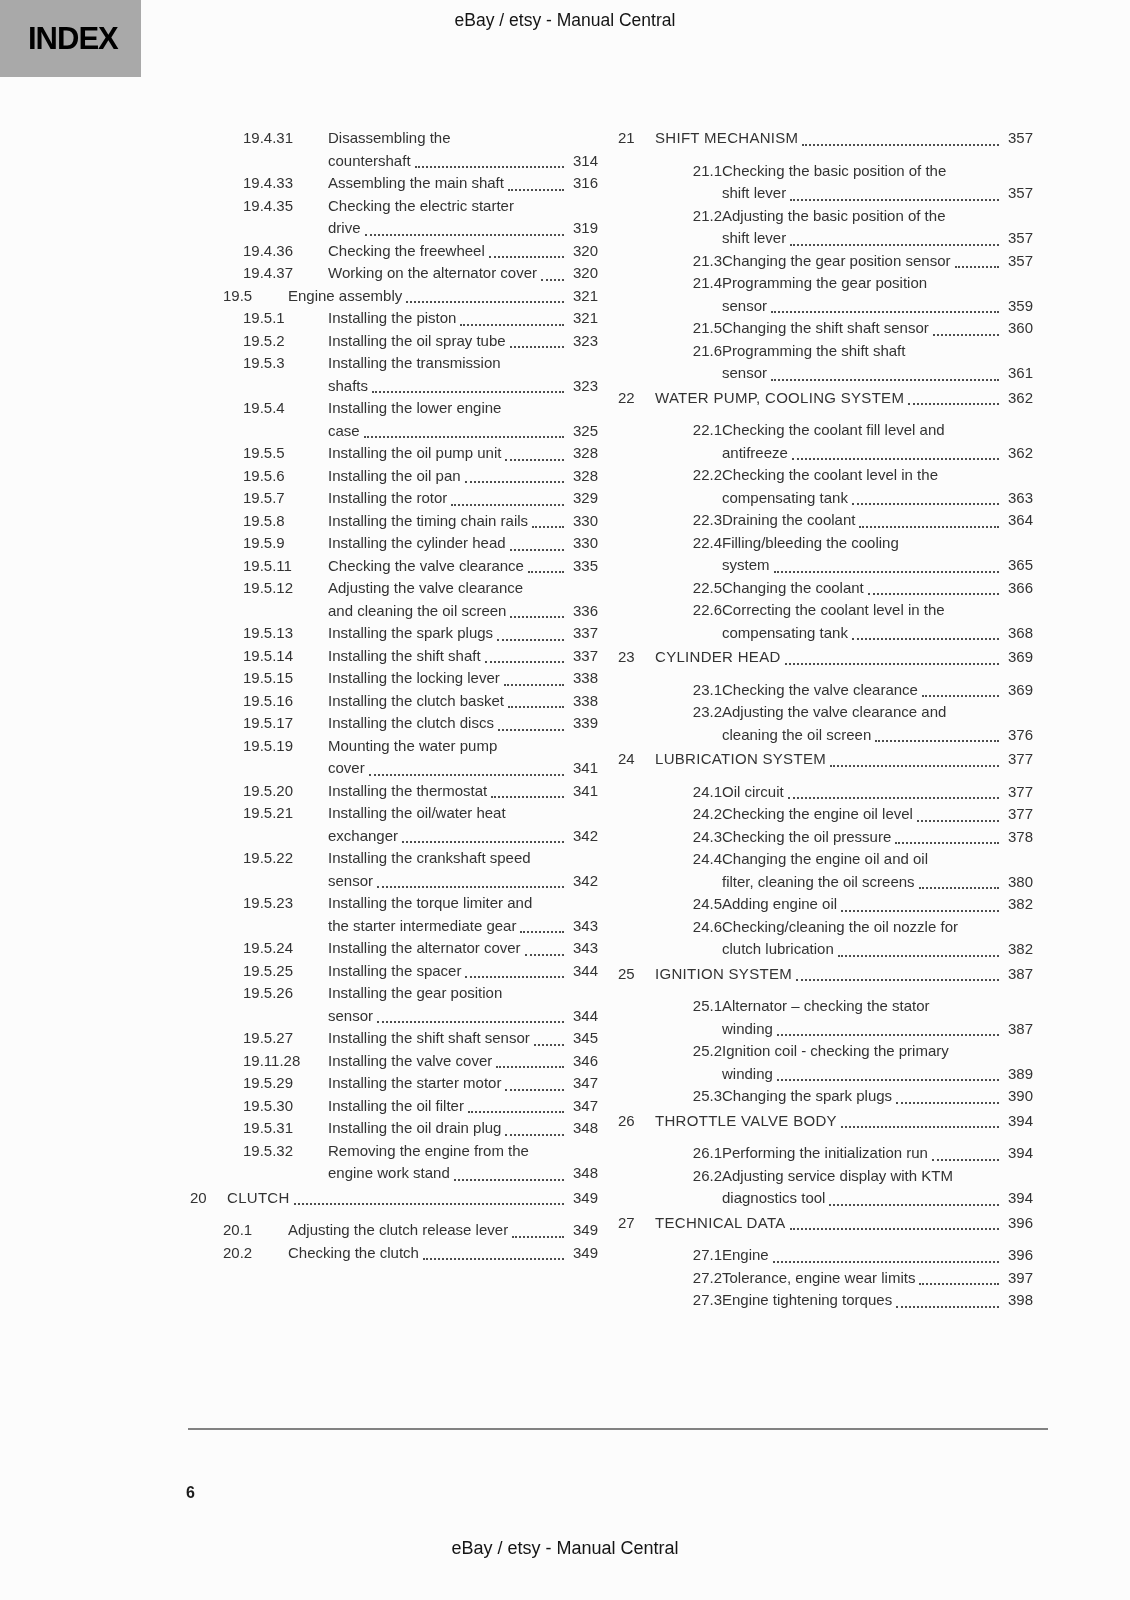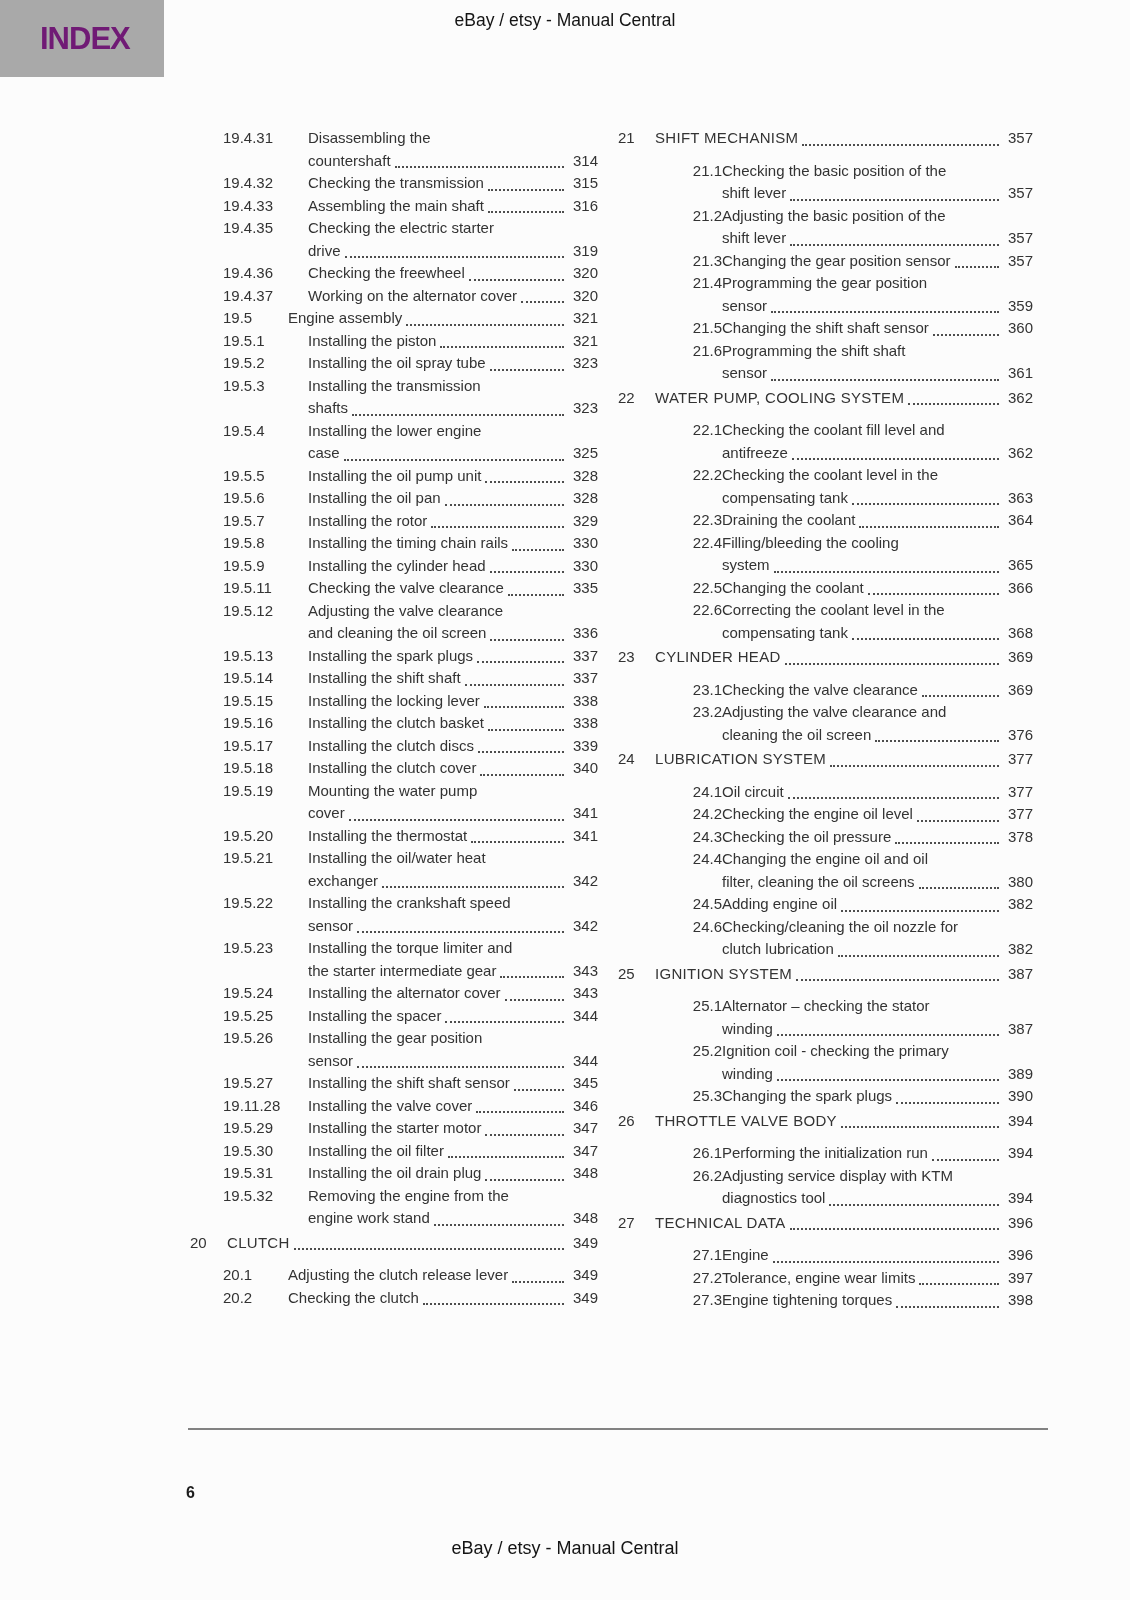--- a/index.html
+++ b/index.html
@@ -5,26 +5,26 @@
   * { box-sizing: border-box; }
   html, body { margin: 0; padding: 0; }
   body {
     width: 1130px; height: 1600px; position: relative;
     background: #fcfcfc;
     font-family: "Liberation Sans", sans-serif;
     color: #333;
     overflow: hidden;
   }
   .index-tab {
-    position: absolute; left: 0; top: 0; width: 164px; height: 77px;
+    position: absolute; left: 0; top: 0; width: 141px; height: 77px;
     background: #a9a9a9;
     display: flex; align-items: center;
-    padding-left: 40px;
+    padding-left: 28px;
     font-weight: 700; font-size: 31px; letter-spacing: -1px;
-    color: #701a75;
+    color: #000000;
   }
   .header-title {
     position: absolute; top: 10px; left: 0; width: 1130px;
     text-align: center; font-size: 17.5px; color: #141414;
   }
   .footer-title {
     position: absolute; top: 1538px; left: 0; width: 1130px;
     text-align: center; font-size: 18px; color: #141414;
   }
   .footer-rule {
@@ -44,21 +44,21 @@
 
   .row { display: flex; align-items: flex-start; }
   .row.chapter { margin: 2px 0 10px 0; }
   .col > .row.chapter:first-child { margin-top: 0; }
   .col-left  .row.section { margin-left: 33px; }
   .col-right .row.section { margin-left: 47px; }
 
   .num { flex: none; }
   .n37 { width: 37px; }
   .n65 { width: 65px; }
-  .n85 { width: 85px; }
+  .n85 { width: 85px; margin-left: 20px; }
   .n57 { width: 57px; text-align: right; }
 
   .body { flex: 1; min-width: 0; }
   .tline { display: flex; align-items: flex-end; }
   .ttl { flex: none; max-width: 100%; }
   .chapter .ttl { letter-spacing: 0.3px; }
   .lead {
     flex: 1; min-width: 8px;
     margin: 0 7px 4px 4px;
     border-bottom: 2px dotted #4d4d4d;
@@ -80,30 +80,20 @@
       <span class="body">
         <div class="line">Disassembling the</div>
         <span class="tline">
           <span class="ttl">countershaft</span>
           <span class="lead"></span>
           <span class="pg">314</span>
         </span>
       </span>
     </div>
     <div class="row section">
-      <span class="num n85">19.4.32</span>
-      <span class="body">
-        <span class="tline">
-          <span class="ttl">Checking the transmission</span>
-          <span class="lead"></span>
-          <span class="pg">315</span>
-        </span>
-      </span>
-    </div>
-    <div class="row section">
       <span class="num n85">19.4.33</span>
       <span class="body">
         <span class="tline">
           <span class="ttl">Assembling the main shaft</span>
           <span class="lead"></span>
           <span class="pg">316</span>
         </span>
       </span>
     </div>
     <div class="row section">
@@ -300,30 +290,20 @@
         </span>
       </span>
     </div>
     <div class="row section">
       <span class="num n85">19.5.17</span>
       <span class="body">
         <span class="tline">
           <span class="ttl">Installing the clutch discs</span>
           <span class="lead"></span>
           <span class="pg">339</span>
-        </span>
-      </span>
-    </div>
-    <div class="row section">
-      <span class="num n85">19.5.18</span>
-      <span class="body">
-        <span class="tline">
-          <span class="ttl">Installing the clutch cover</span>
-          <span class="lead"></span>
-          <span class="pg">340</span>
         </span>
       </span>
     </div>
     <div class="row section">
       <span class="num n85">19.5.19</span>
       <span class="body">
         <div class="line">Mounting the water pump</div>
         <span class="tline">
           <span class="ttl">cover</span>
           <span class="lead"></span>

